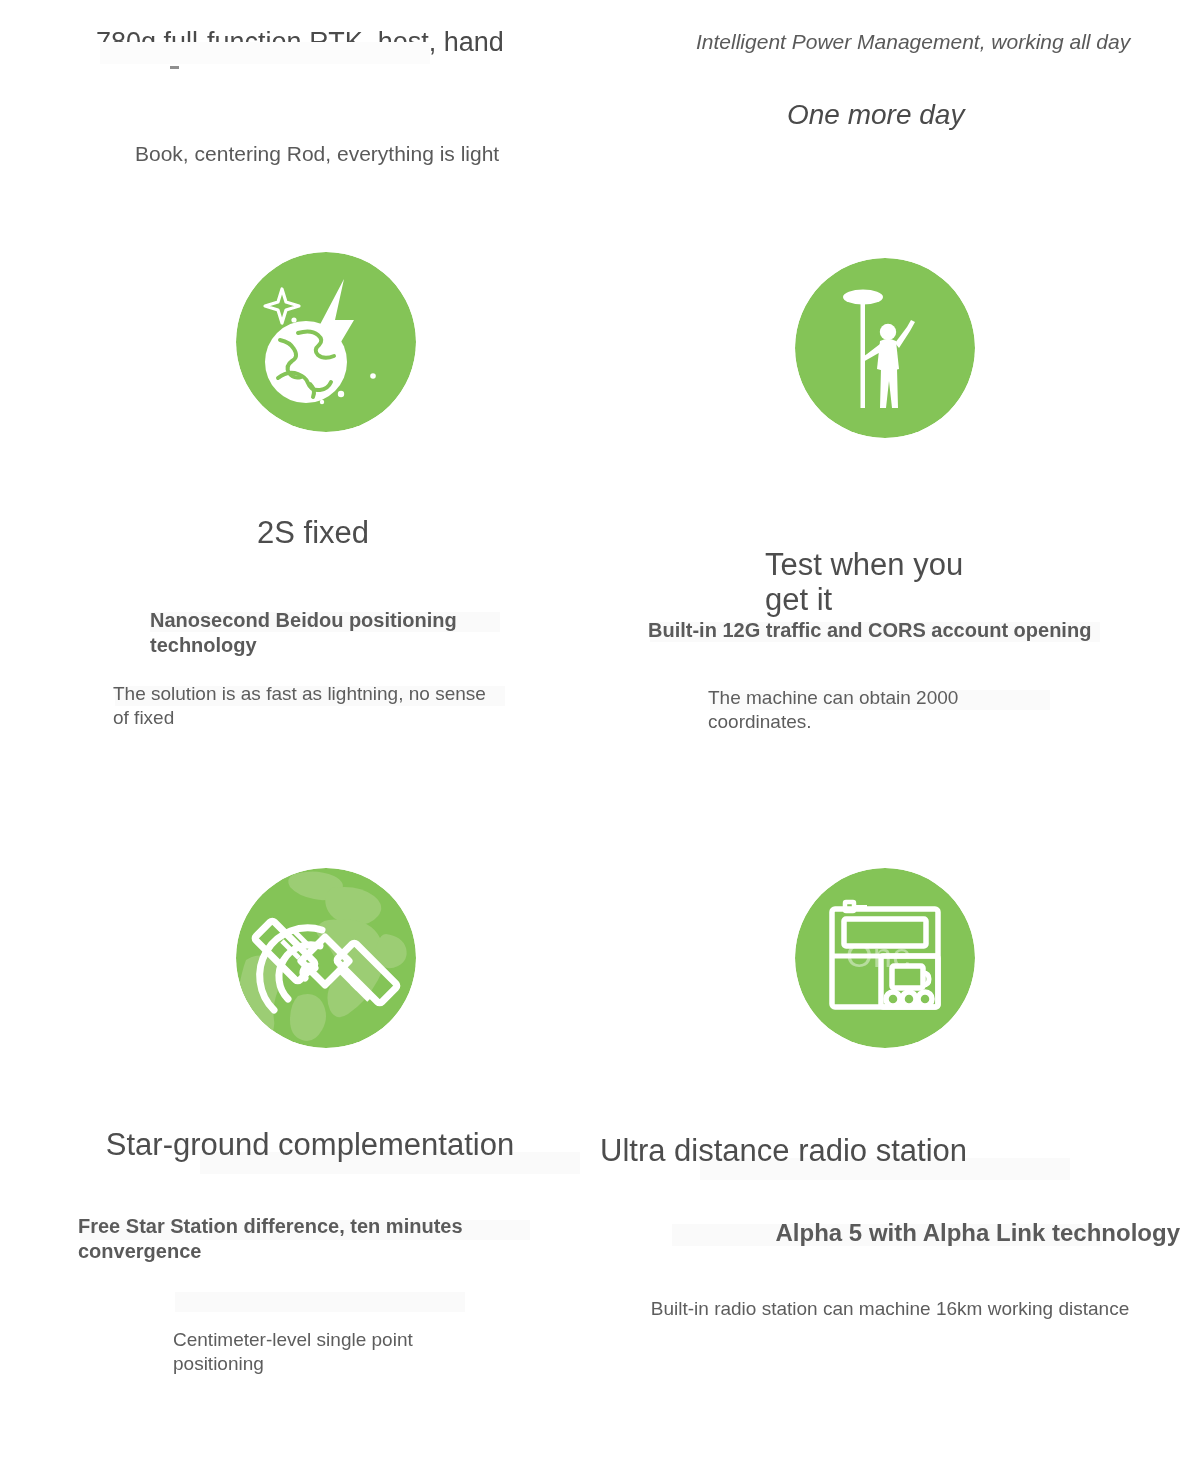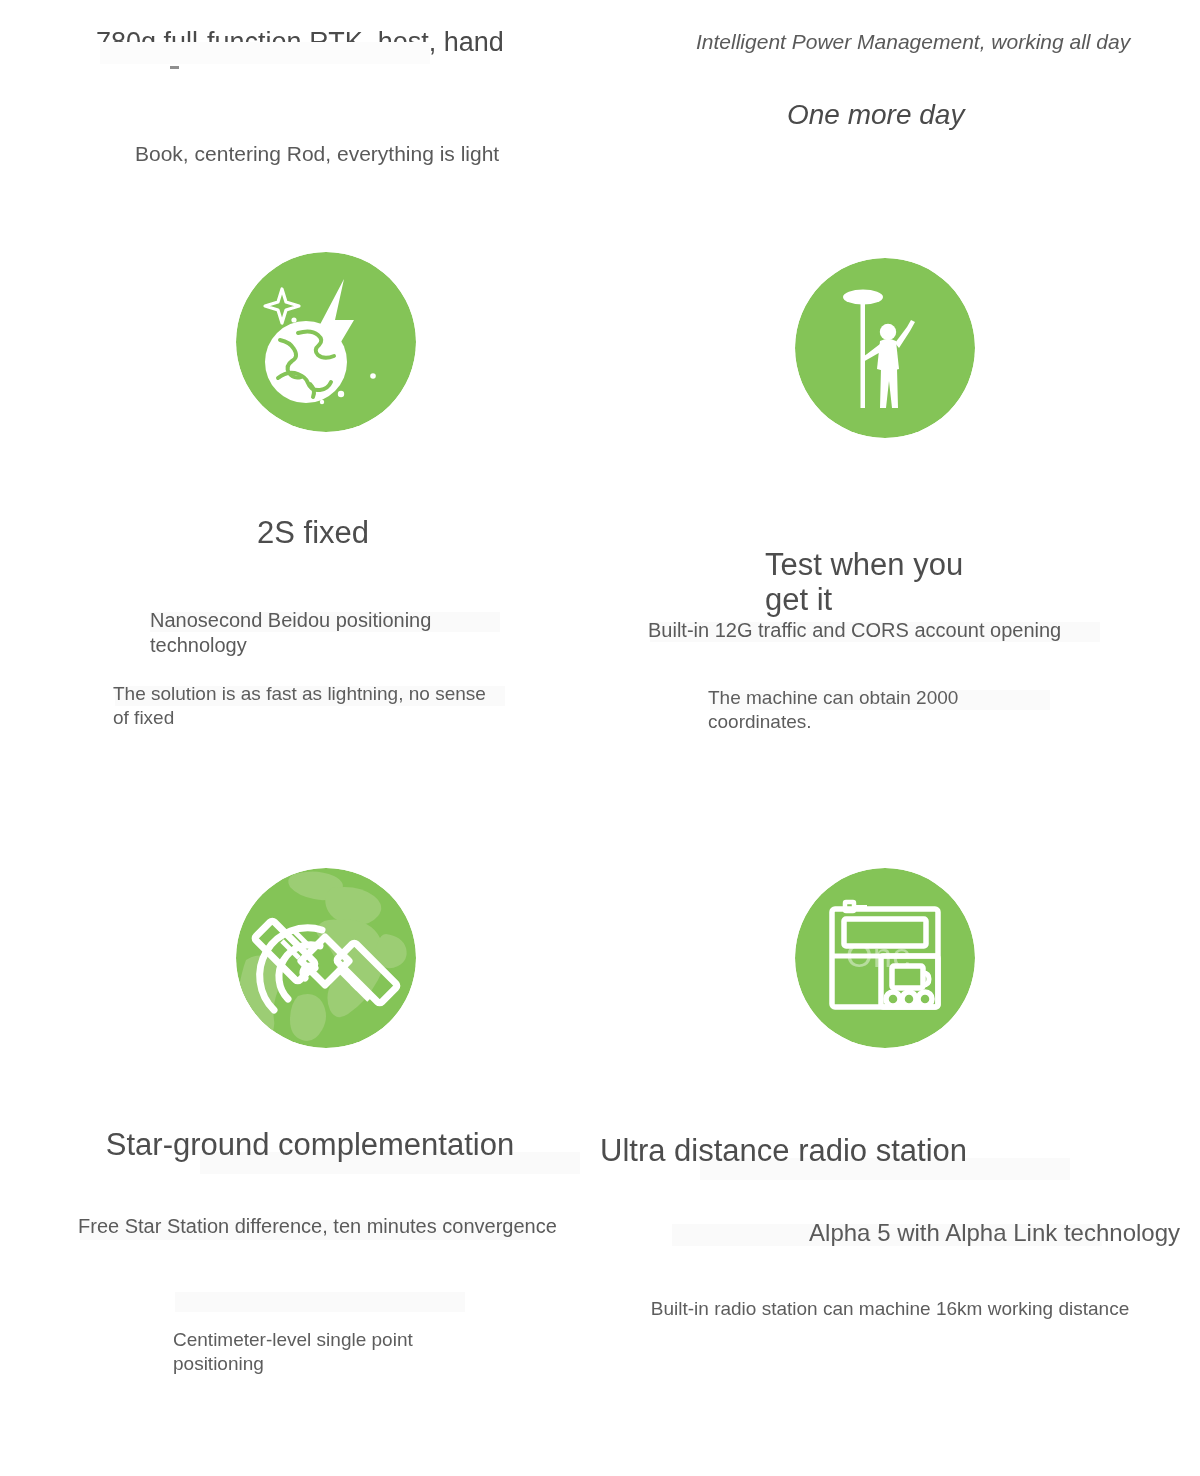--- a/index.html
+++ b/index.html
@@ -38,21 +38,21 @@
     font-size: 31px;
     color: #4d4d4d;
     line-height: 1.12;
     font-weight: 400;
     margin-top: 40px;
   }
   .card-lead {
     font-size: 20px;
     color: #5a5a5a;
     line-height: 1.25;
-    font-weight: 400;
+    font-weight: 700;
   }
   .card-note {
     font-size: 19px;
     color: #5d5d5d;
     line-height: 1.25;
     font-weight: 400;
   }
 
   
   .ghost {

